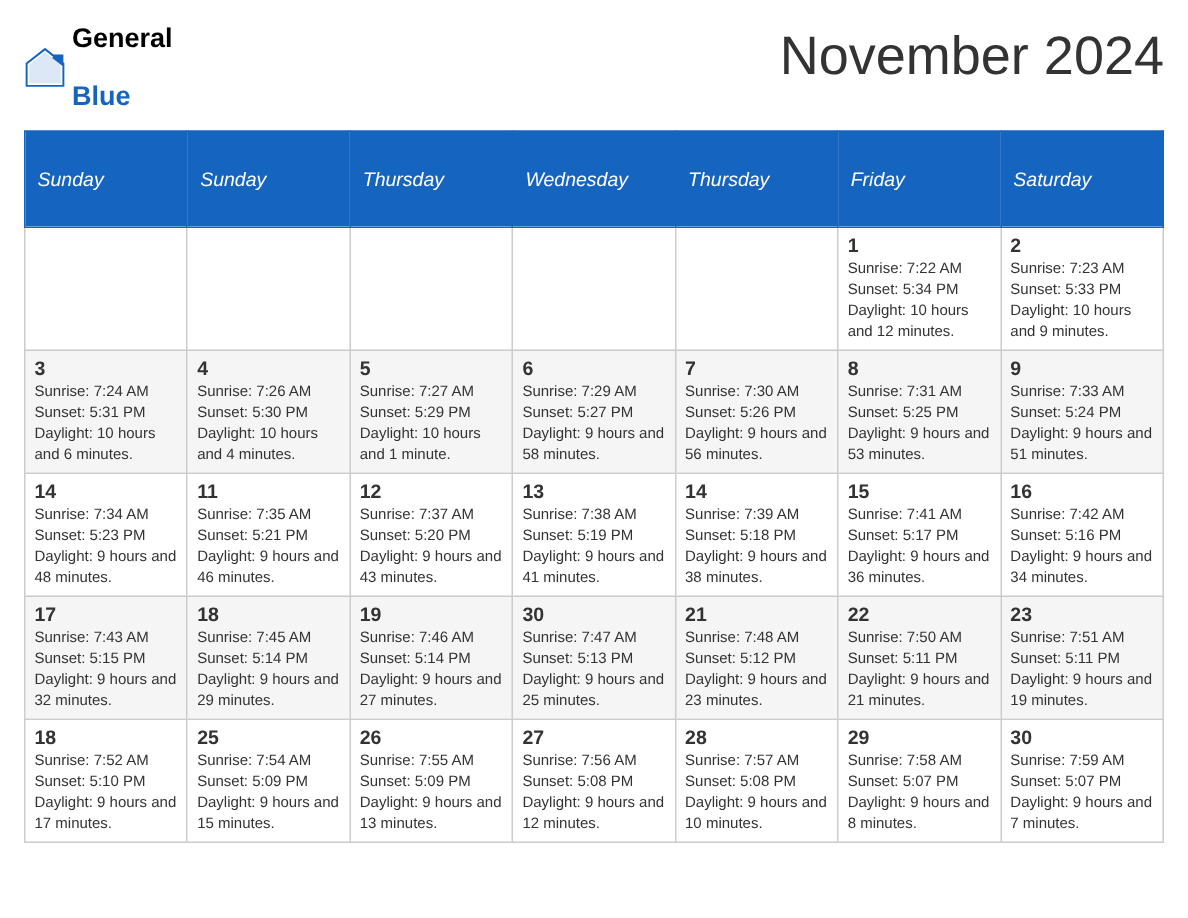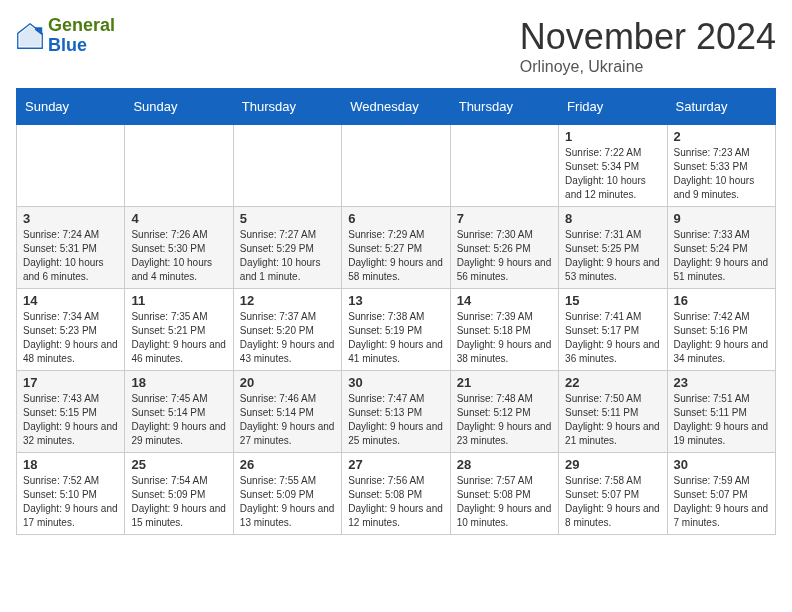--- a/index.html
+++ b/index.html
@@ -43,24 +43,25 @@
       color: #555;
     }
     .calendar {
       width: 100%;
       border-collapse: collapse;
     }
     .calendar th {
       background: #1565c0;
       color: #fff;
       text-align: left;
-      padding: 10px 8px;
+      padding: 24px 8px;
       font-size: 13px;
       font-weight: normal;
       border: 1px solid #1565c0;
+      font-style: italic;
     }
     .calendar td {
       border: 1px solid #ccc;
       vertical-align: top;
       padding: 4px 6px;
       width: calc(100% / 7);
       height: 80px;
       background: #fff;
     }
     .calendar tr:nth-child(even) td {
@@ -86,27 +87,26 @@
 
 <div class="header">
   <div class="logo">
     <svg class="logo-icon" viewBox="0 0 32 32" xmlns="http://www.w3.org/2000/svg">
       <polygon points="16,4 28,14 28,28 4,28 4,14" fill="#1565c0" opacity="0.15"></polygon>
       <polygon points="16,2 30,13 30,30 2,30 2,13" fill="none" stroke="#1565c0" stroke-width="1.5"></polygon>
       <polygon points="22,8 30,14" fill="none" stroke="#1565c0" stroke-width="2"></polygon>
       <path d="M20 6 L30 12 L30 6 Z" fill="#1565c0"></path>
     </svg>
     <div class="logo-text">
-      <span style="font-size:18px;font-weight:bold;color:#4d7c0f;">General</span>
-      <span style="font-size:18px;font-weight:bold;color:#1565c0;">Blue</span>
+      <span style="font-size:18px;font-weight:bold;color:#000000;">General</span>
+      <span style="font-size:18px;font-weight:bold;color:#1565c0;margin-top:19px;">Blue</span>
     </div>
   </div>
   <div class="title-block">
     <div class="month-title">November 2024</div>
-    <div class="location">Orlinoye, Ukraine</div>
   </div>
 </div>
 
 <table class="calendar">
   <thead>
     <tr>
     <th>Sunday</th>
         <th>Sunday</th>
         <th>Thursday</th>
         <th>Wednesday</th>
@@ -194,21 +194,21 @@
       <tr>
         <td>
           <div class="day-num">17</div>
           <div class="day-info">Sunrise: 7:43 AM<br>Sunset: 5:15 PM<br>Daylight: 9 hours and 32 minutes.</div>
         </td>
         <td>
           <div class="day-num">18</div>
           <div class="day-info">Sunrise: 7:45 AM<br>Sunset: 5:14 PM<br>Daylight: 9 hours and 29 minutes.</div>
         </td>
         <td>
-          <div class="day-num">20</div>
+          <div class="day-num">19</div>
           <div class="day-info">Sunrise: 7:46 AM<br>Sunset: 5:14 PM<br>Daylight: 9 hours and 27 minutes.</div>
         </td>
         <td>
           <div class="day-num">30</div>
           <div class="day-info">Sunrise: 7:47 AM<br>Sunset: 5:13 PM<br>Daylight: 9 hours and 25 minutes.</div>
         </td>
         <td>
           <div class="day-num">21</div>
           <div class="day-info">Sunrise: 7:48 AM<br>Sunset: 5:12 PM<br>Daylight: 9 hours and 23 minutes.</div>
         </td>

